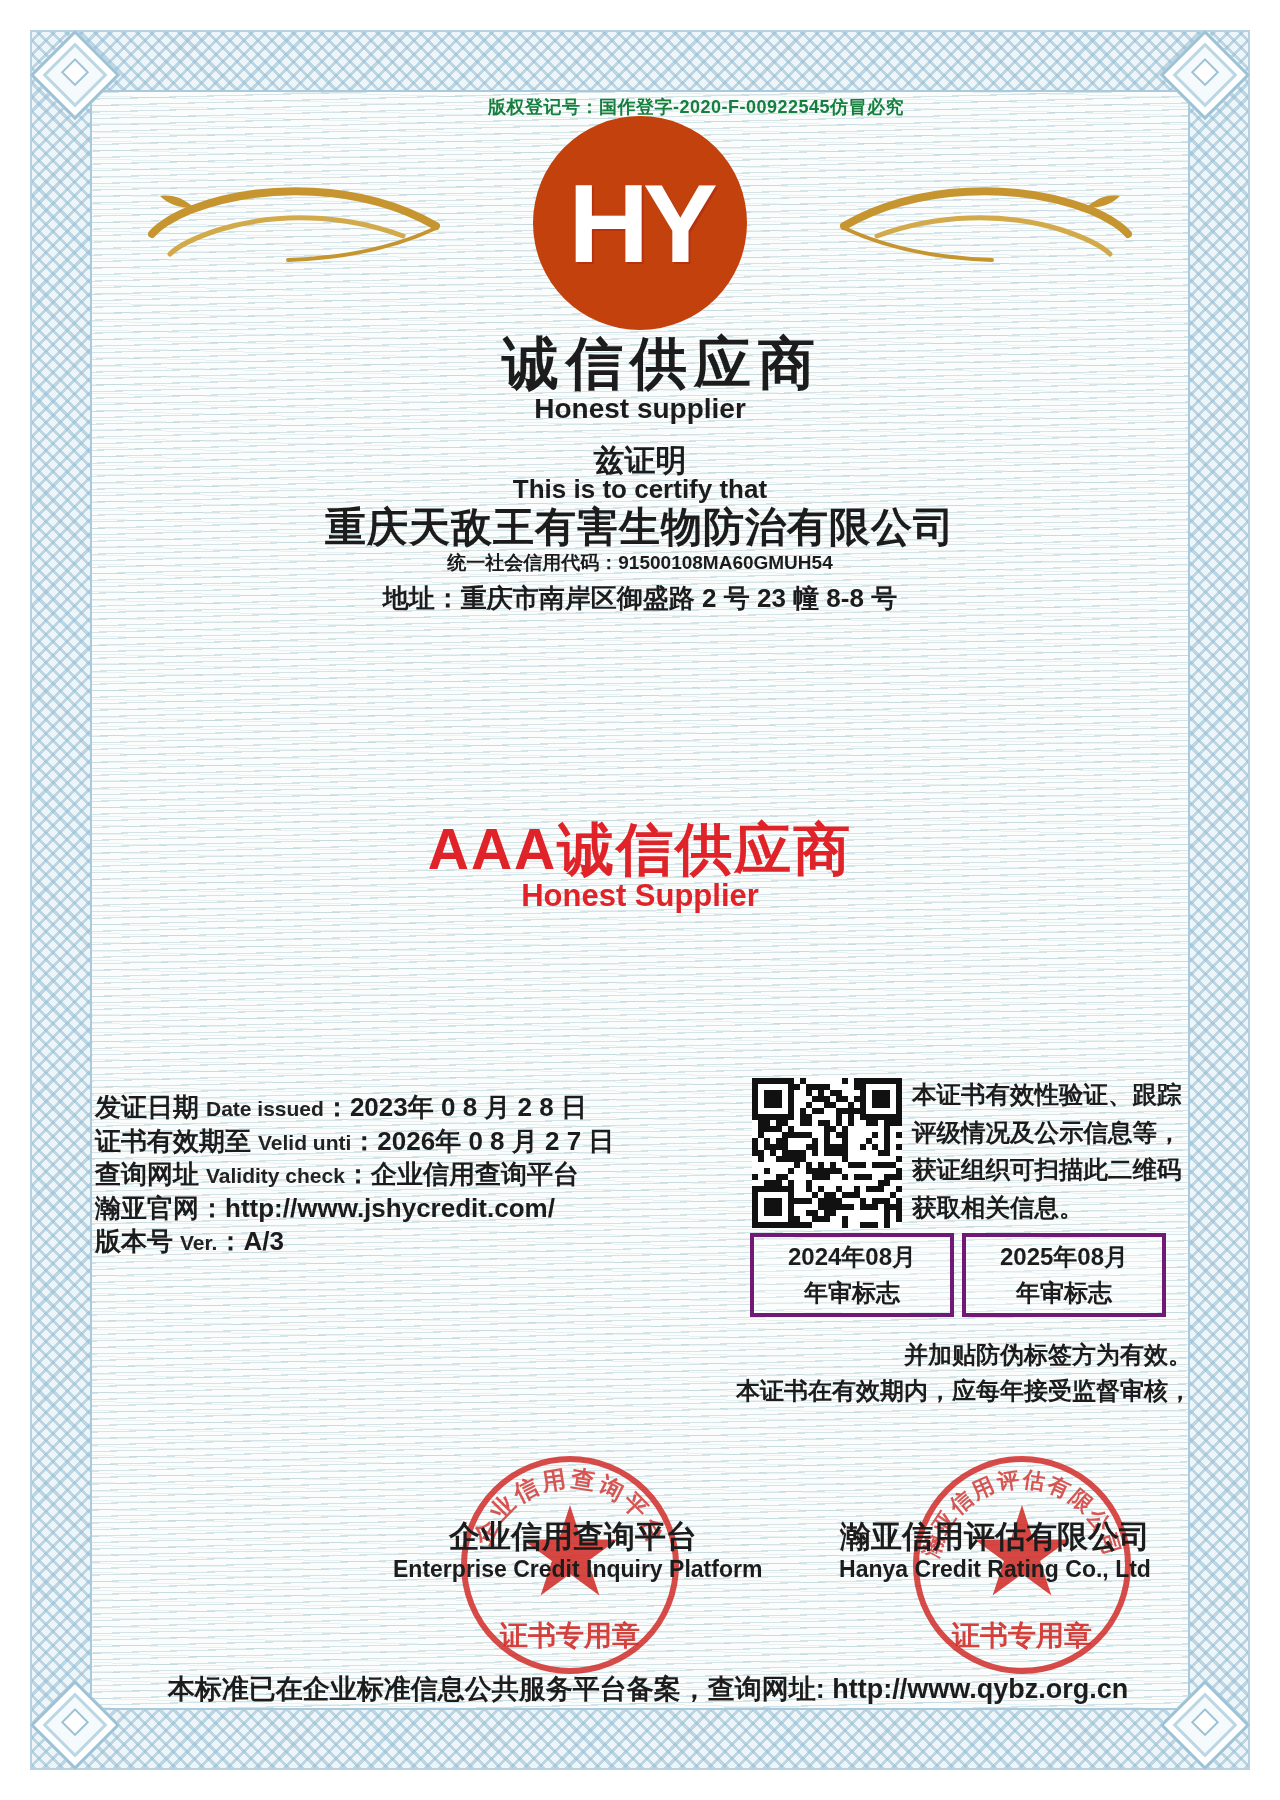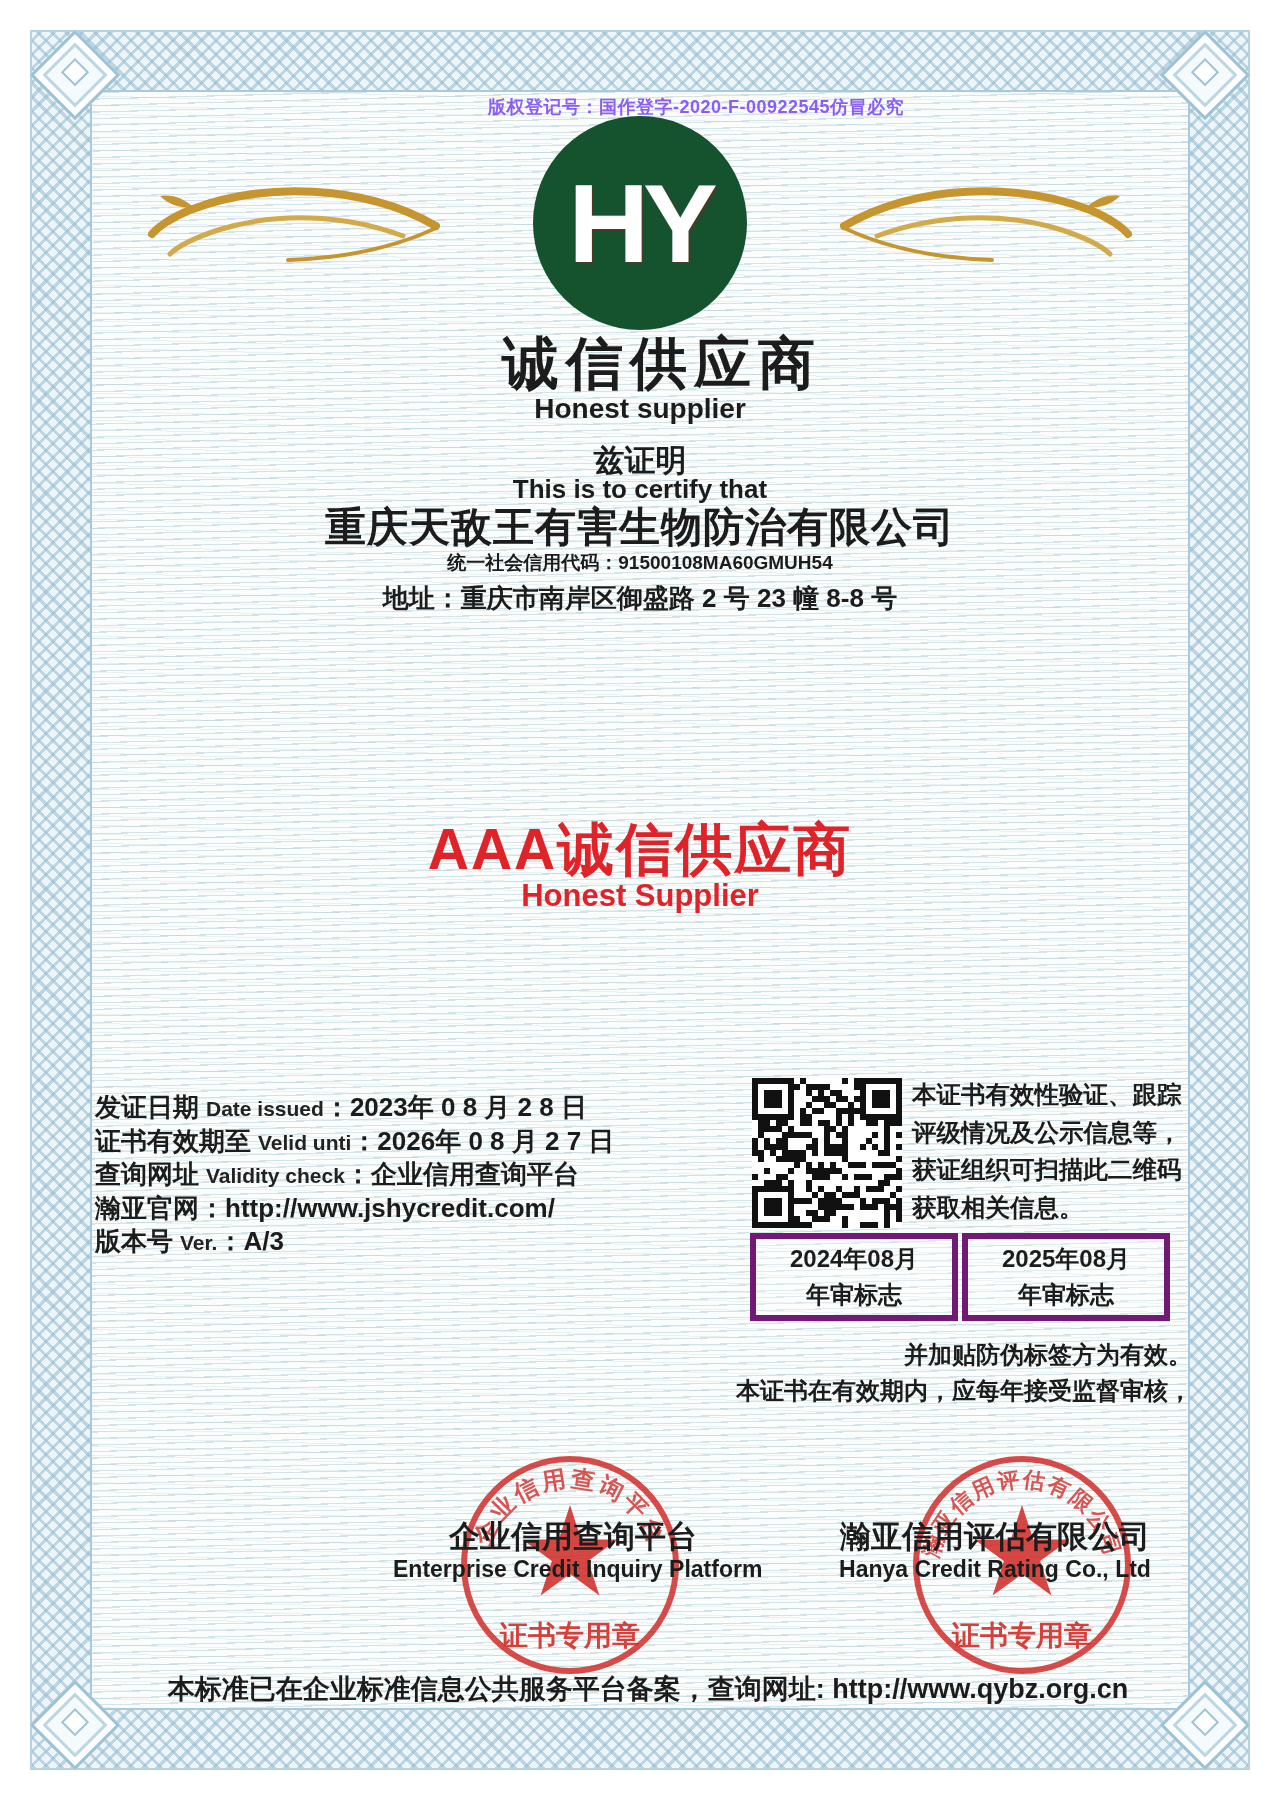--- a/index.html
+++ b/index.html
@@ -36,25 +36,25 @@
   .corner::after{
     content:"";position:absolute;left:17px;top:17px;width:16px;height:16px;
     border:2px solid #9dc2d6;background:#ffffff;
   }
   .c-tl{left:43px;top:43px;} .c-tr{right:43px;top:43px;}
   .c-bl{left:43px;bottom:43px;} .c-br{right:43px;bottom:43px;}
 
   
   .copyright{
     left:0;right:0;top:95px;text-align:center;padding-left:112px;
-    font-size:18px;font-weight:600;color:#8b5cf6;letter-spacing:.5px;z-index:5;
+    font-size:18px;font-weight:600;color:#15803d;letter-spacing:.5px;z-index:5;
   }
   .logo{
     left:calc(50% - 107px);top:116px;width:214px;height:214px;border-radius:50%;
-    background:#14532d;display:flex;align-items:center;justify-content:center;z-index:4;
+    background:#c2410c;display:flex;align-items:center;justify-content:center;z-index:4;
   }
   .logo-text{
     color:#ffffff;font-size:112px;font-weight:800;letter-spacing:-6px;
     text-shadow:2px 2px 0 rgba(160,20,25,.35);
   }
   .flourish{top:176px;width:292px;height:96px;z-index:2;}
   .fl-left{left:148px;} .fl-right{left:840px;transform:scaleX(-1);}
 
   .title-cn{left:0;right:0;top:326px;text-align:center;font-size:57px;font-weight:600;letter-spacing:7px;z-index:4;padding-left:44px;}
   .title-en{left:0;right:0;top:393px;text-align:center;font-size:28px;font-weight:600;z-index:4;}
@@ -71,21 +71,21 @@
   .details{left:95px;top:1090px;width:560px;z-index:4;}
   .d-row{display:flex;align-items:baseline;height:33.5px;font-weight:600;white-space:nowrap;}
   .d-cn{font-size:26px;}
   .d-en{font-size:21px;margin-left:7px;color:#222;}
   .d-val{font-size:26px;}
 
   
   .qr{left:752px;top:1078px;width:150px;height:150px;z-index:4;}
   .qr-info{left:912px;top:1076px;width:278px;font-size:24.5px;line-height:37.5px;font-weight:600;z-index:4;}
 
-  .badge{width:196px;height:76px;border:6px solid #701a75;z-index:4;
+  .badge{width:196px;height:76px;border:4px solid #701a75;z-index:4;
     display:flex;flex-direction:column;align-items:center;justify-content:center;gap:4px;
     font-size:24px;font-weight:600;background:rgba(255,255,255,.25);}
   .badge1{left:750px;top:1233px;} .badge2{left:962px;top:1233px;}
 
   .note{left:700px;top:1337px;width:492px;text-align:right;font-size:24px;line-height:36px;font-weight:600;z-index:4;}
 
   
   .seal{width:230px;height:230px;z-index:4;}
   .seal-left{left:455px;top:1450px;} .seal-right{left:907px;top:1450px;}
   .issuer-cn{text-align:center;font-size:31px;font-weight:700;z-index:5;white-space:nowrap;}

